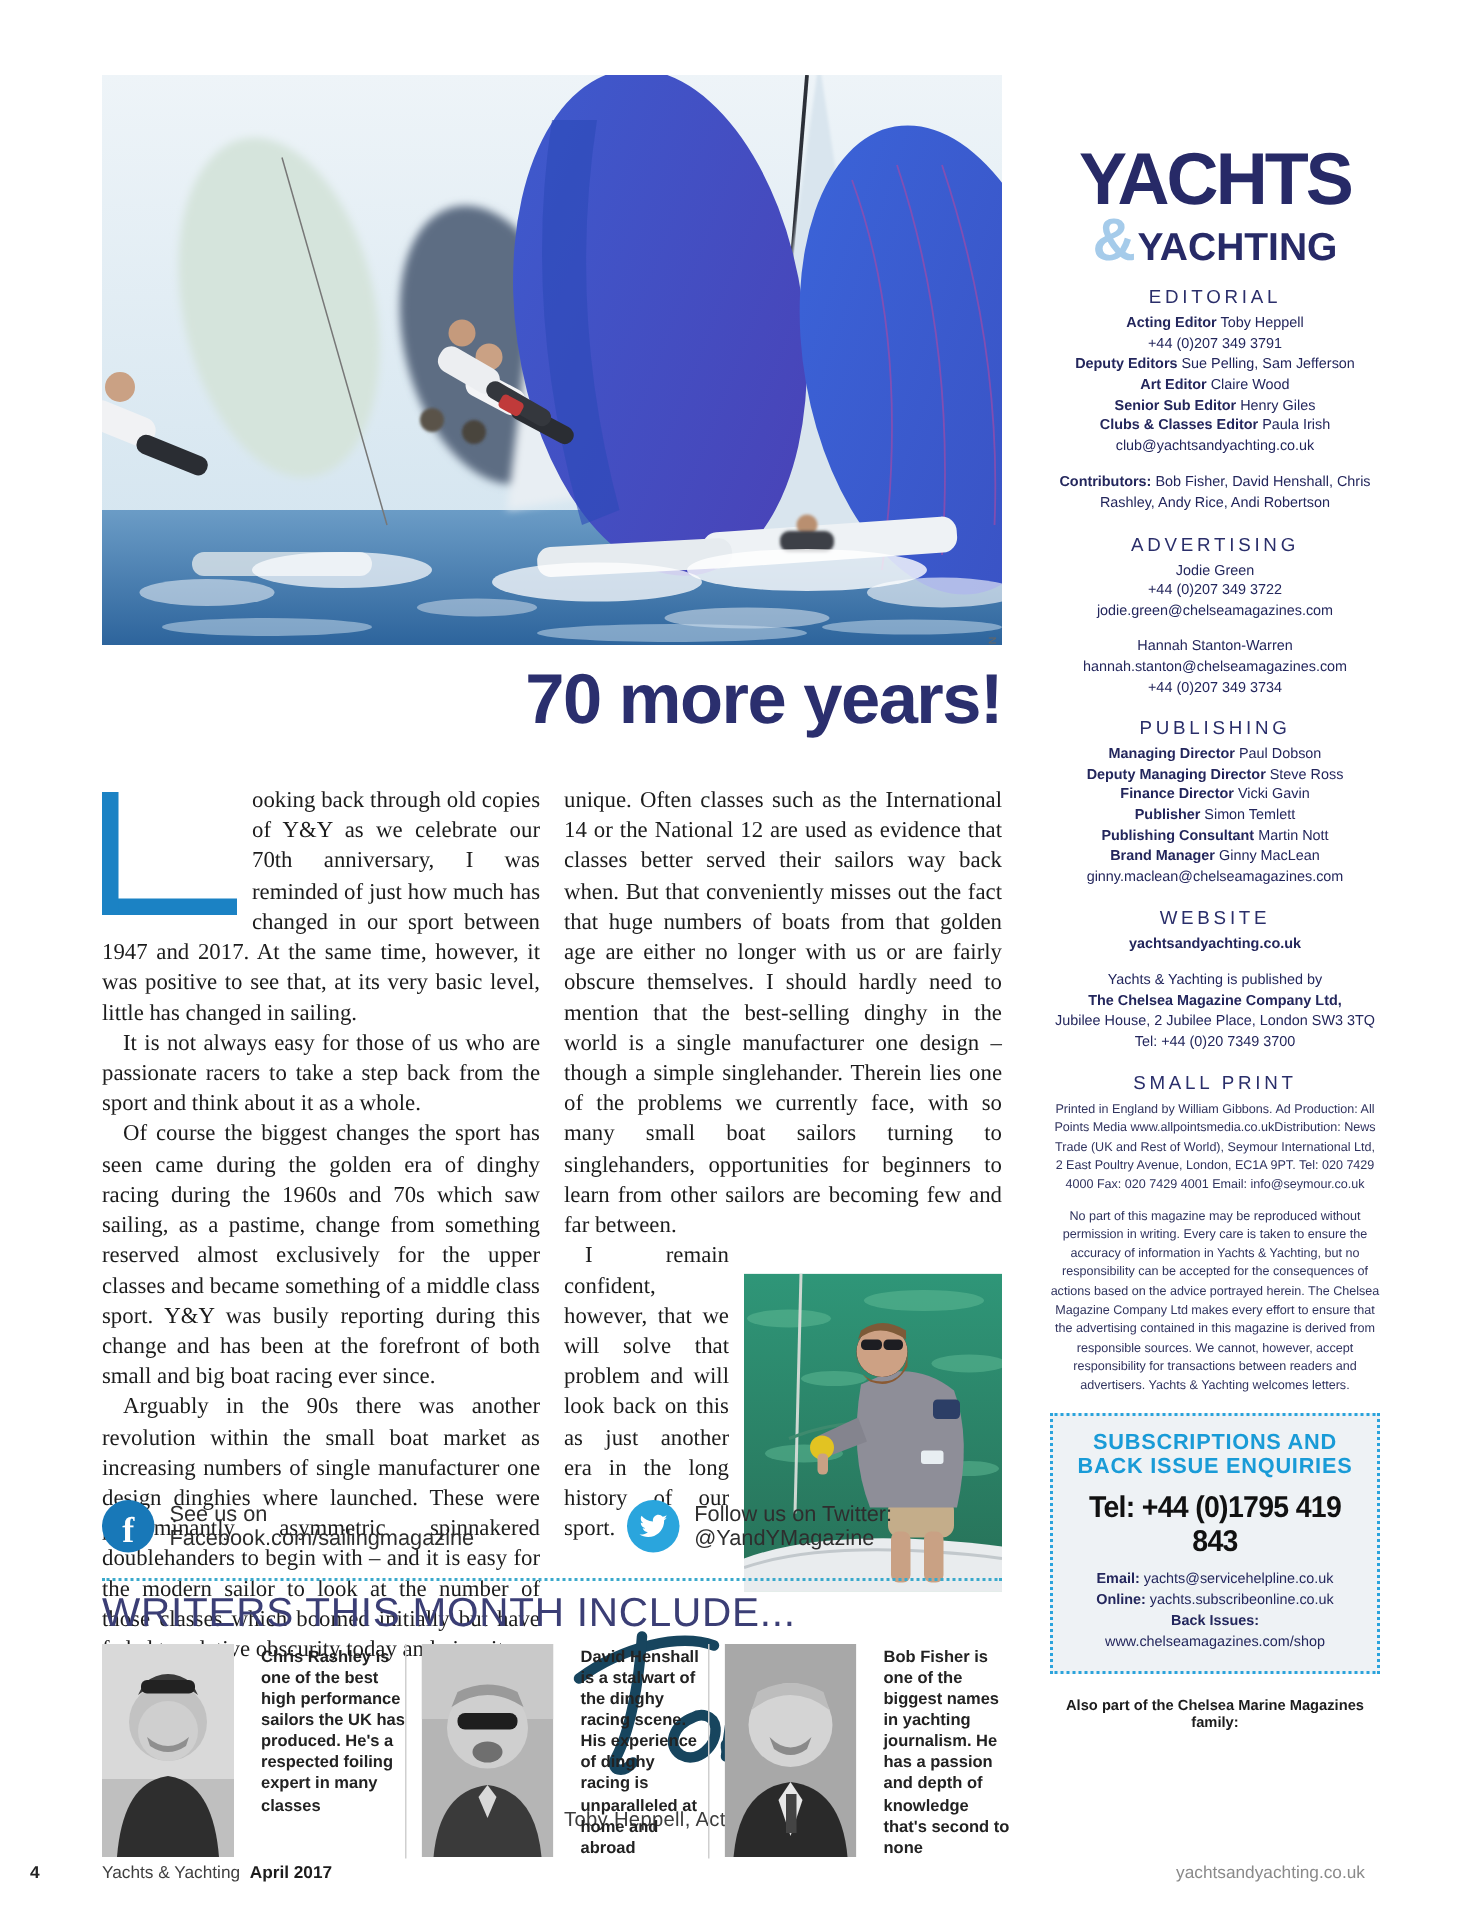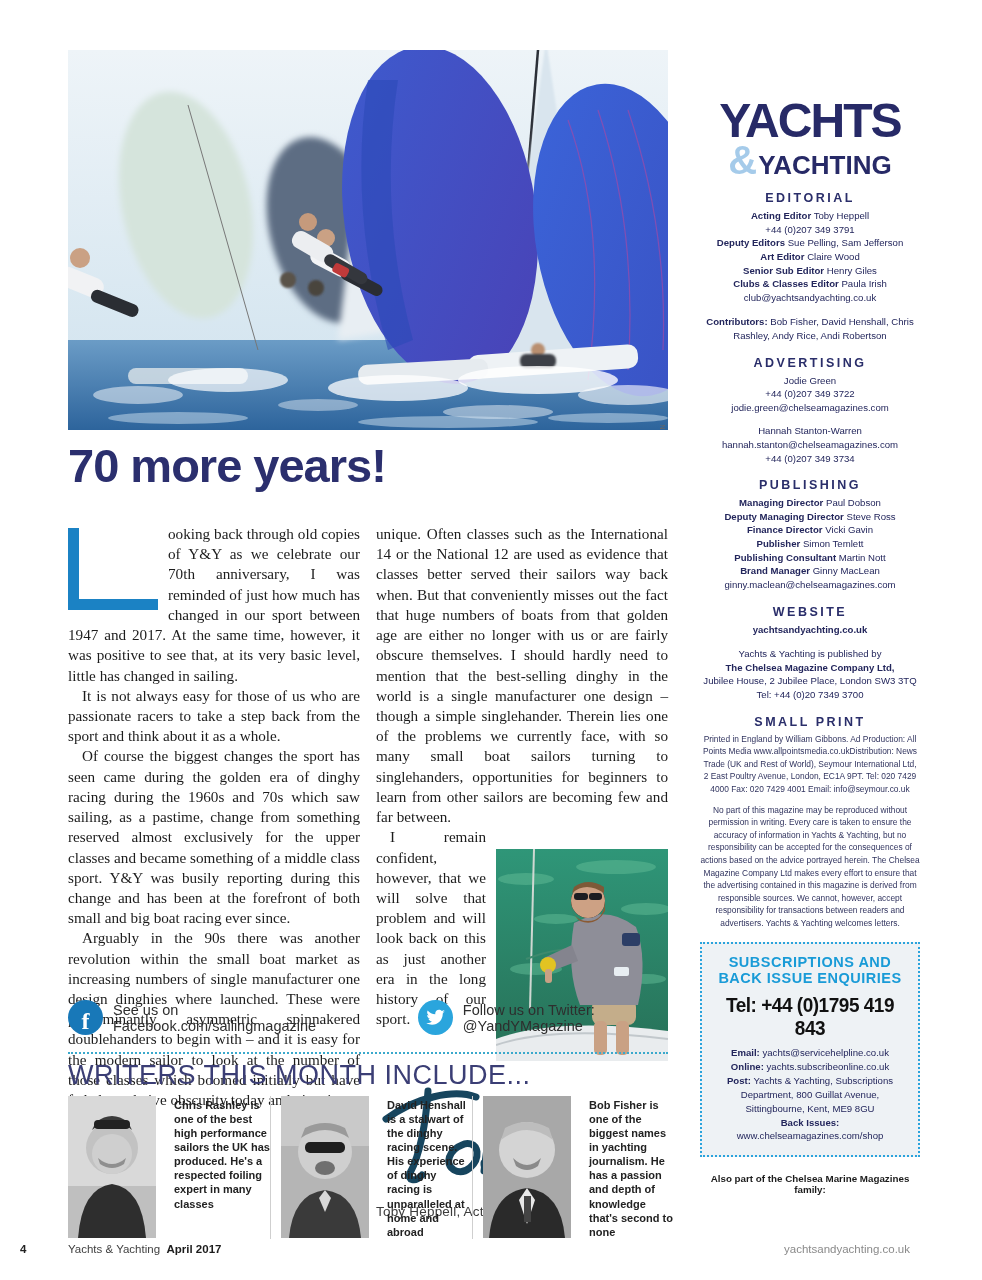--- a/index.html
+++ b/index.html
@@ -6,21 +6,21 @@
   html,body { width:982px; height:1280px; }
   body { position:relative; background:#ffffff; font-family:"Liberation Sans", sans-serif; overflow:hidden; }
 
   
   .main { position:absolute; left:68px; top:0; width:600px; }
 
   .hero { position:absolute; top:50px; left:0; width:600px; height:380px; overflow:hidden; }
   .hero svg { display:block; }
   .hero-credit { position:absolute; right:2px; bottom:6px; font-size:7px; color:#666; transform:rotate(-90deg); transform-origin:right bottom; letter-spacing:.5px; }
 
-  .headline { position:absolute; top:438px; left:0; width:600px; text-align:left;
+  .headline { position:absolute; top:438px; left:0; width:600px; text-align:right;
     font-size:47px; font-weight:bold; letter-spacing:-1px; color:#2b2f6e; }
 
   .body-cols { position:absolute; top:524px; left:0; width:600px; display:flex; gap:16px;
     font-family:"Liberation Serif", serif; font-size:15.2px; line-height:1.33; color:#1c1c1c; }
   .col { width:292px; text-align:justify; }
   .col p { margin-bottom:0; }
   .col p.indent { text-indent:14px; }
 
   .dropcap-l { float:left; width:90px; height:82px; border-left:11px solid #1b82c4; border-bottom:11px solid #1b82c4; margin:4px 10px 2px 0; }
 
@@ -50,21 +50,21 @@
 
   
   .sidebar { position:absolute; left:700px; top:98px; width:220px; text-align:center; color:#23265c; }
 
   .masthead { line-height:.9; margin-bottom:12px; }
   .masthead-top { font-size:49px; font-weight:bold; letter-spacing:-2px; color:#272a67; transform:scaleX(.98); }
   .masthead-bottom { display:flex; justify-content:center; align-items:baseline; margin-top:0px; }
   .masthead-amp { font-size:40px; font-weight:bold; color:#a5cbea; margin-right:1px; }
   .masthead-y2 { font-size:26px; font-weight:bold; letter-spacing:0px; color:#272a67; }
 
-  .sb-heading { font-size:12.5px; font-weight:bold; letter-spacing:2.5px; color:#2a2e6a; margin:13px 0 4px; }
+  .sb-heading { font-size:12.5px; font-weight:normal; letter-spacing:2.5px; color:#2a2e6a; margin:13px 0 4px; }
   .sb-line { font-size:9.6px; line-height:1.42; color:#23265c; }
   .sb-line b { font-weight:bold; }
   .sb-group { margin-bottom:10px; }
   .sb-para { font-size:8.4px; line-height:1.5; color:#31345f; margin-bottom:8px; }
   .sb-bold { font-weight:bold; }
 
   .subs-box { margin-top:12px; border:2px dotted #2aa3dc; background:#eef2f5; padding:10px 8px 12px; }
   .subs-heading { color:#199bd7; font-weight:bold; font-size:14.5px; line-height:1.15; letter-spacing:.5px; }
   .subs-tel { font-size:20px; font-weight:bold; color:#111; margin:7px 0 6px; letter-spacing:-.5px; transform:scaleX(.95); }
   .subs-line { font-size:9.6px; line-height:1.45; color:#23265c; }
@@ -378,21 +378,20 @@
   <div class="sb-para">No part of this magazine may be reproduced without permission in writing. Every care is taken to ensure the accuracy of information in Yachts &amp; Yachting, but no responsibility can be accepted for the consequences of actions based on the advice portrayed herein. The Chelsea Magazine Company Ltd makes every effort to ensure that the advertising contained in this magazine is derived from responsible sources. We cannot, however, accept responsibility for transactions between readers and advertisers. Yachts &amp; Yachting welcomes letters.</div>
 
   <div class="subs-box">
     <div class="subs-heading">
       <span>SUBSCRIPTIONS AND</span><br>
       <span>BACK ISSUE ENQUIRIES</span>
     </div>
     <div class="subs-tel">Tel: +44 (0)1795 419 843</div>
     <div class="subs-line"><b>Email:</b> <span>yachts@servicehelpline.co.uk</span></div>
     <div class="subs-line"><b>Online:</b> <span>yachts.subscribeonline.co.uk</span></div>
-    <div class="subs-line"><b>Post:</b> <span>Yachts &amp; Yachting, Subscriptions Department, 800 Guillat Avenue, Sittingbourne, Kent, ME9 8GU</span></div>
     <div class="subs-line"><b>Back Issues:</b> <span>www.chelseamagazines.com/shop</span></div>
   </div>
 
   <div class="family-intro">Also part of the Chelsea Marine Magazines family:</div>
 
 </div>
 
 <div class="footer">
   <span class="footer-pagenum">4</span>
   <span class="footer-title">

